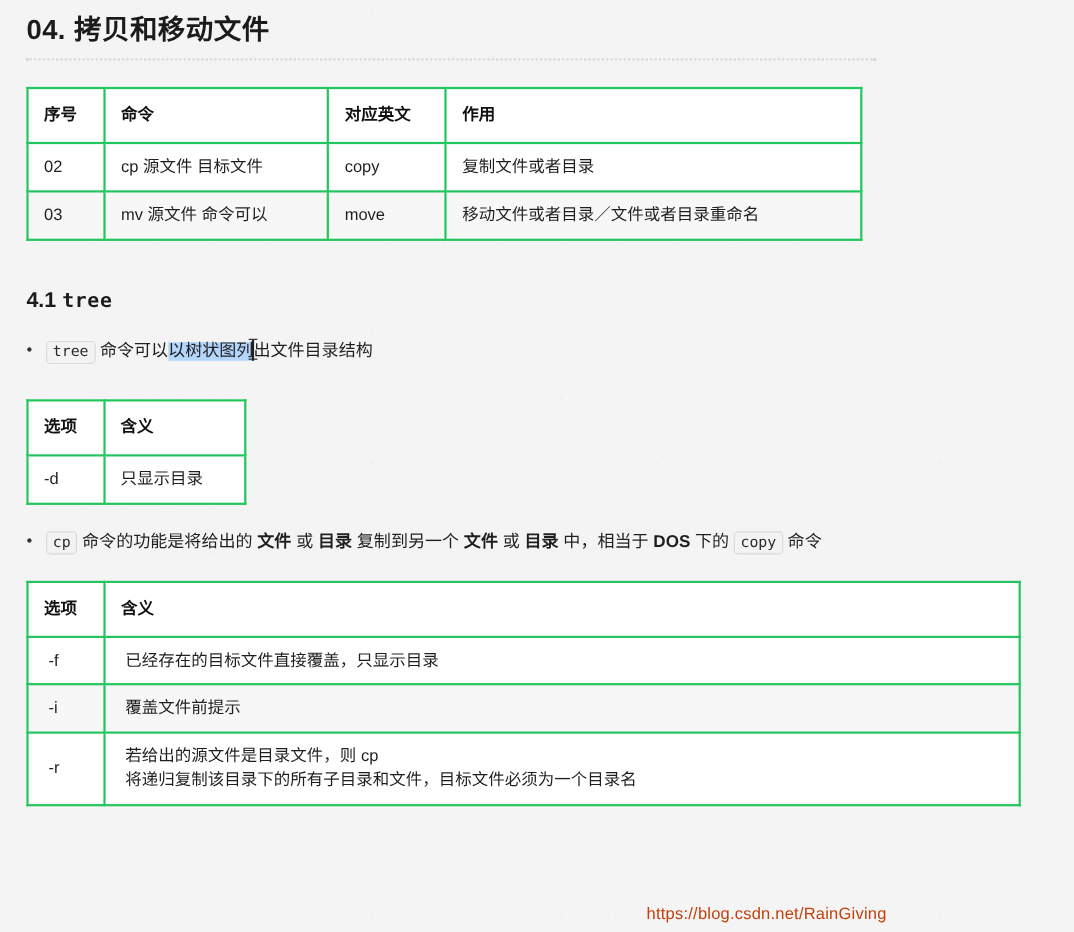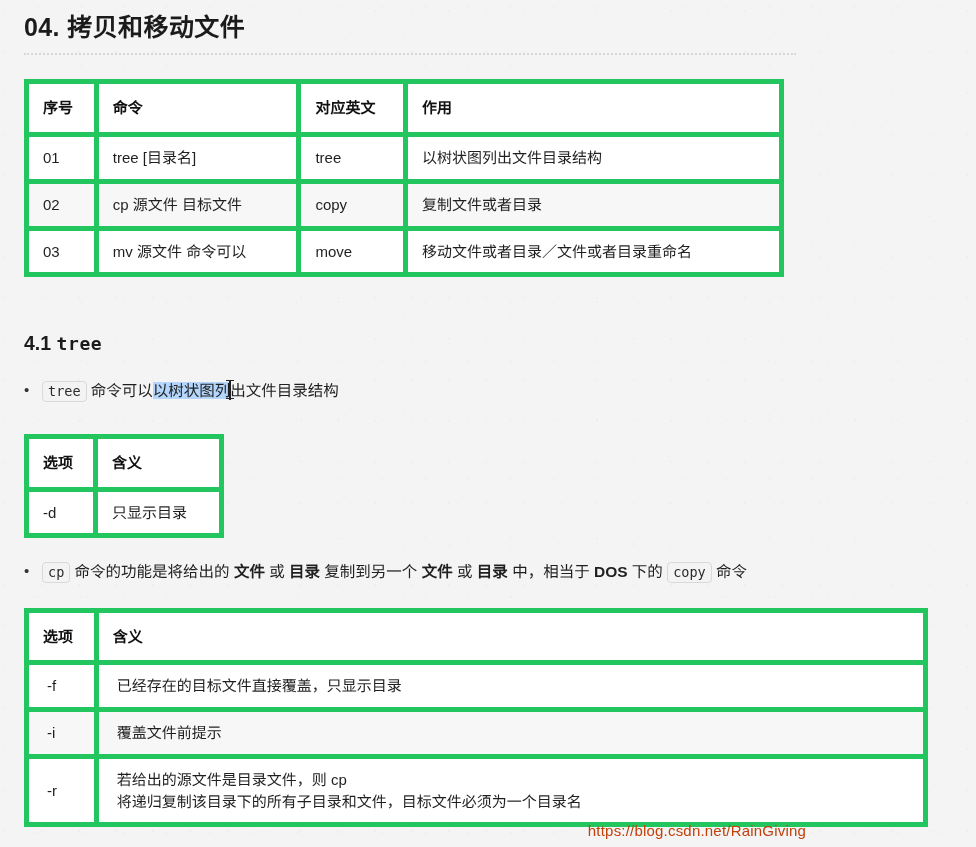--- a/index.html
+++ b/index.html
@@ -55,21 +55,21 @@
   .sub-heading .mono {
     font-family: "DejaVu Sans Mono", "Liberation Mono", monospace;
     font-size: 18px;
     letter-spacing: 0.6px;
     font-weight: bold;
   }
   .sub-heading .plain-code {
     font-family: "Liberation Sans", sans-serif;
     font-weight: bold;
   }
-  #heading-41 { margin-top: 54px; }
+  #heading-41 { margin-top: 42px; }
   #heading-42 { margin-top: 40px; }
 
   
   .bullet-row {
     display: flex;
     align-items: baseline;
     margin-top: 22px;
     font-size: 15.5px;
     line-height: 1.5;
     color: #1f1f1f;
@@ -133,21 +133,21 @@
   table.md {
     border-collapse: collapse;
     background: #ffffff;
     border: 1px solid #e2e2e2;
     font-size: 15px;
     color: #1f1f1f;
     box-shadow: 0 0 0 0 transparent;
   }
   table.md th,
   table.md td {
-    border: 5px solid #22c55e;
+    border: 2px solid #22c55e;
     text-align: left;
     vertical-align: middle;
     padding: 10px 14px;
     line-height: 1.45;
   }
   table.md th {
     font-weight: bold;
     background: #ffffff;
     color: #111;
     padding-top: 13px;
@@ -207,26 +207,20 @@
     <thead>
       <tr>
         <th>序号</th>
         <th>命令</th>
         <th>对应英文</th>
         <th>作用</th>
       </tr>
     </thead>
     <tbody>
       <tr>
-        <td>01</td>
-        <td>tree [目录名]</td>
-        <td>tree</td>
-        <td>以树状图列出文件目录结构</td>
-      </tr>
-      <tr>
         <td>02</td>
         <td>cp 源文件 目标文件</td>
         <td>copy</td>
         <td>复制文件或者目录</td>
       </tr>
       <tr>
         <td>03</td>
         <td>mv 源文件 命令可以</td>
         <td>move</td>
         <td>移动文件或者目录／文件或者目录重命名</td>

